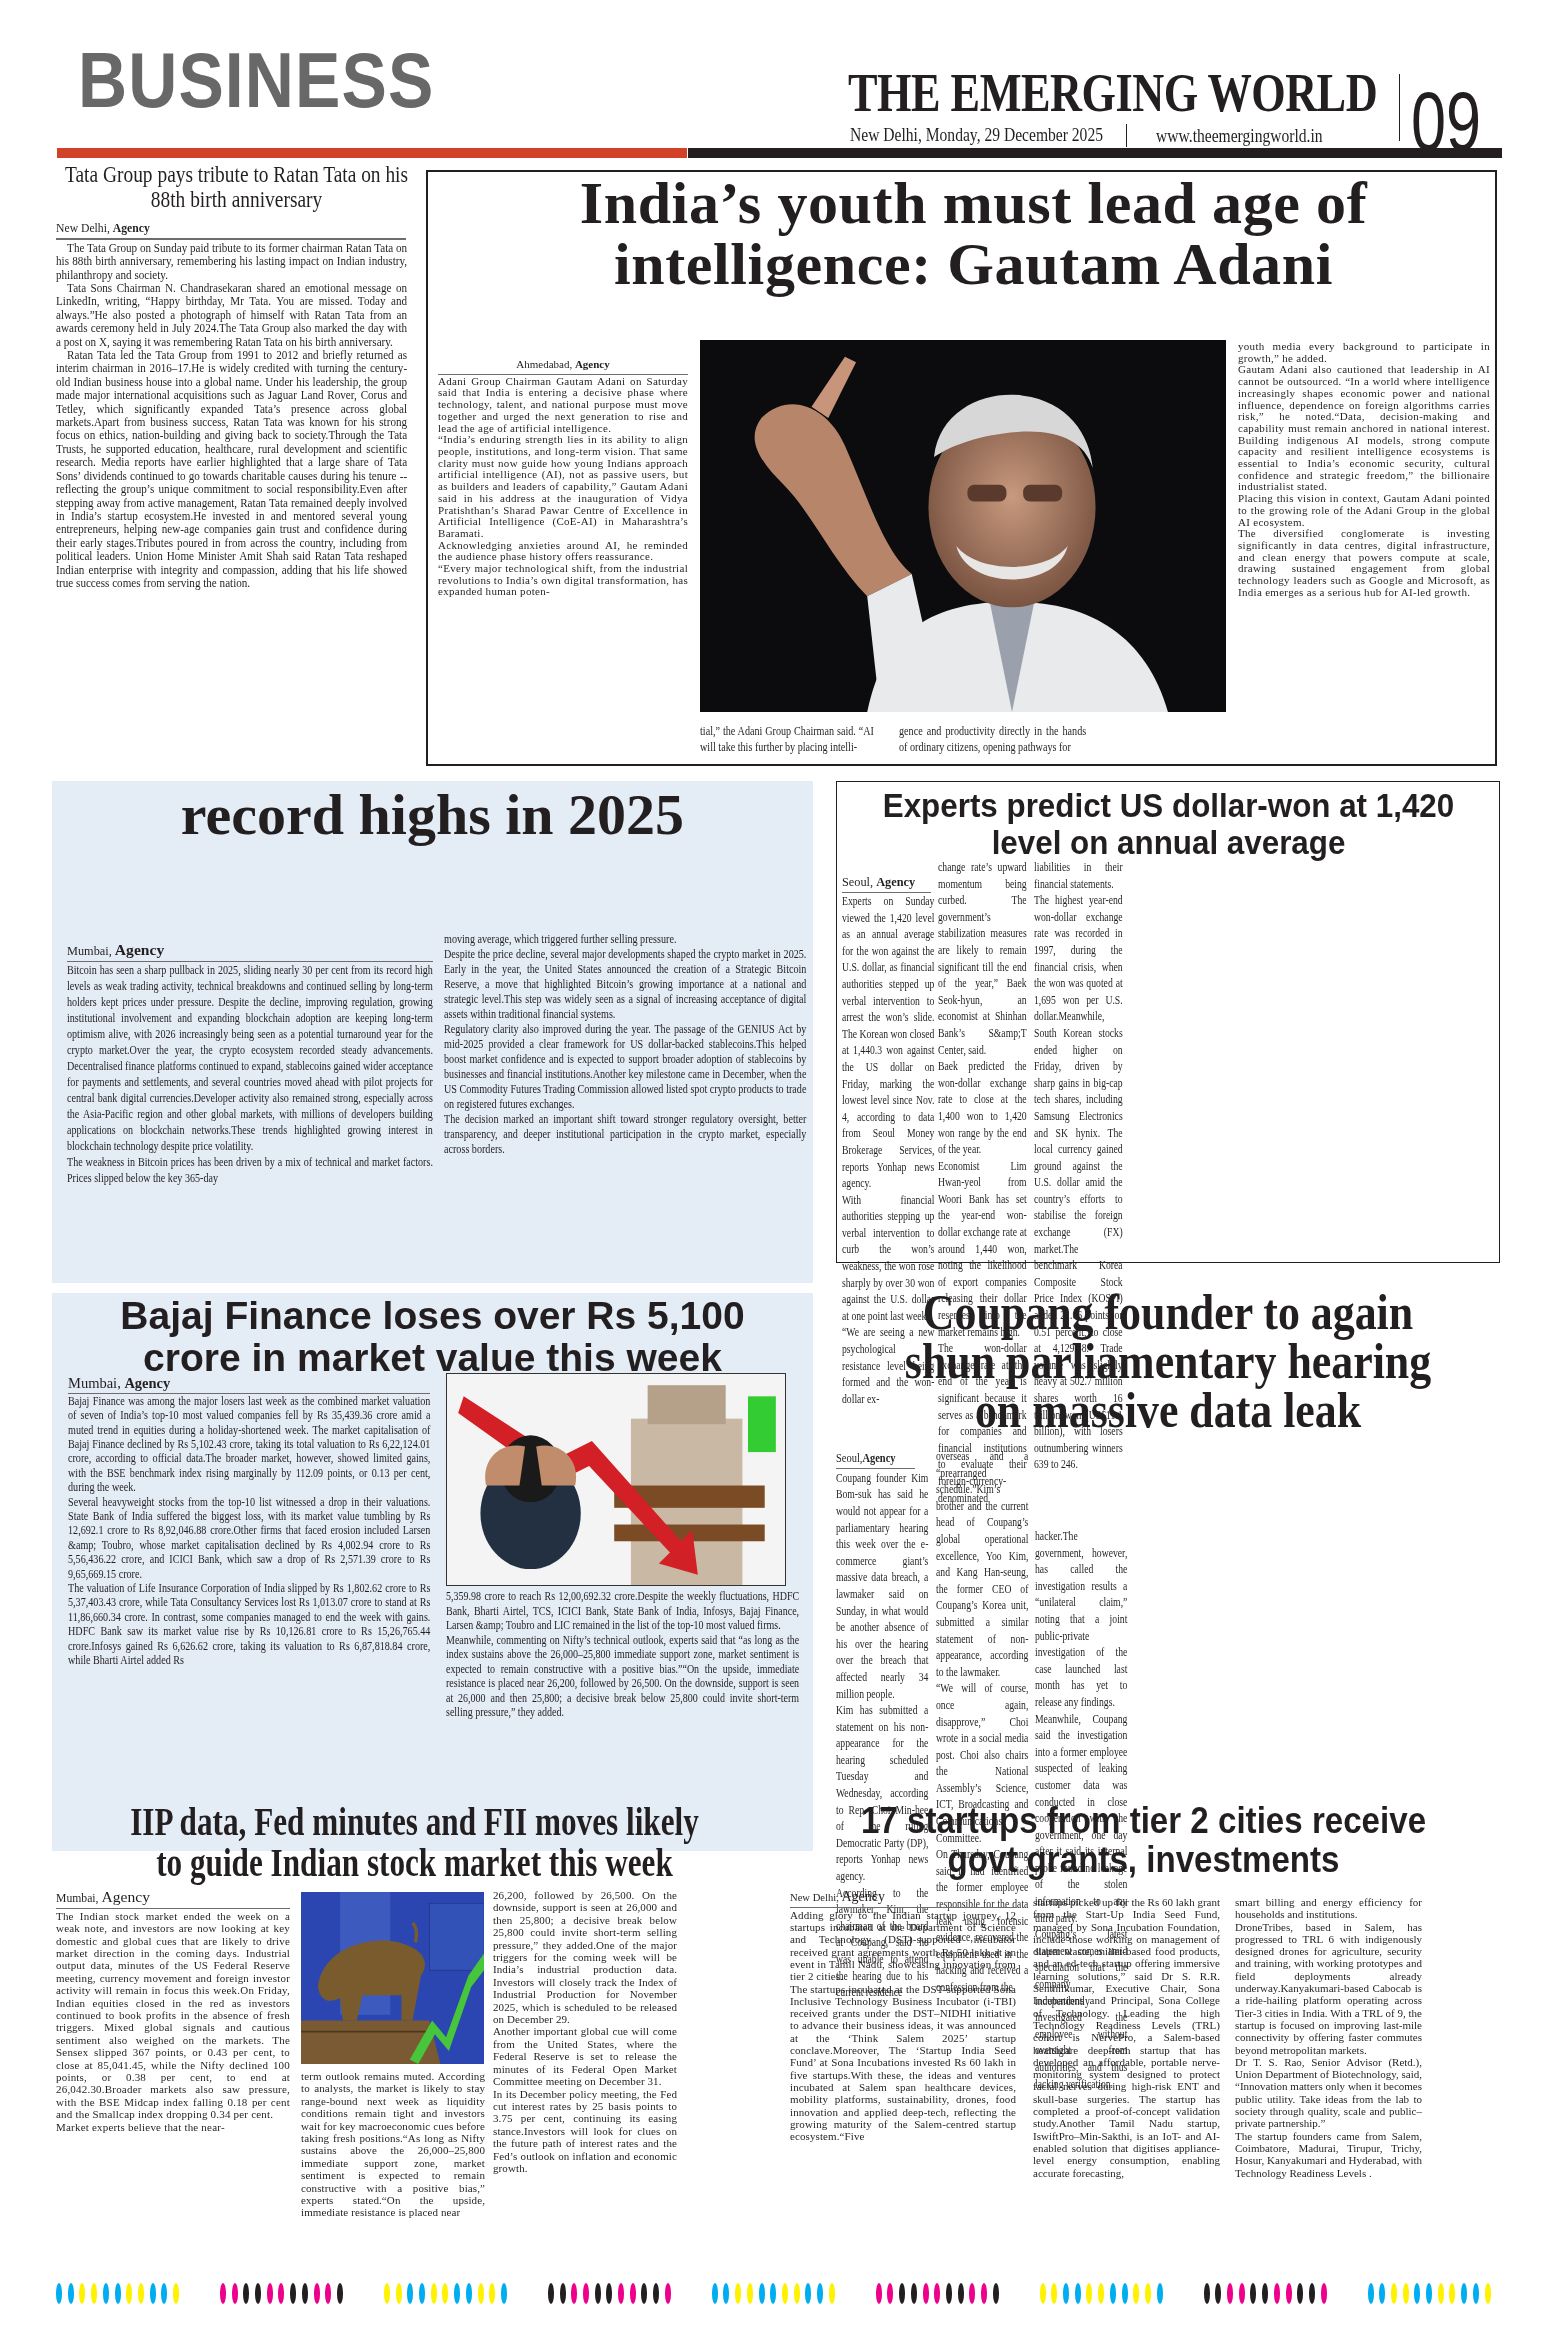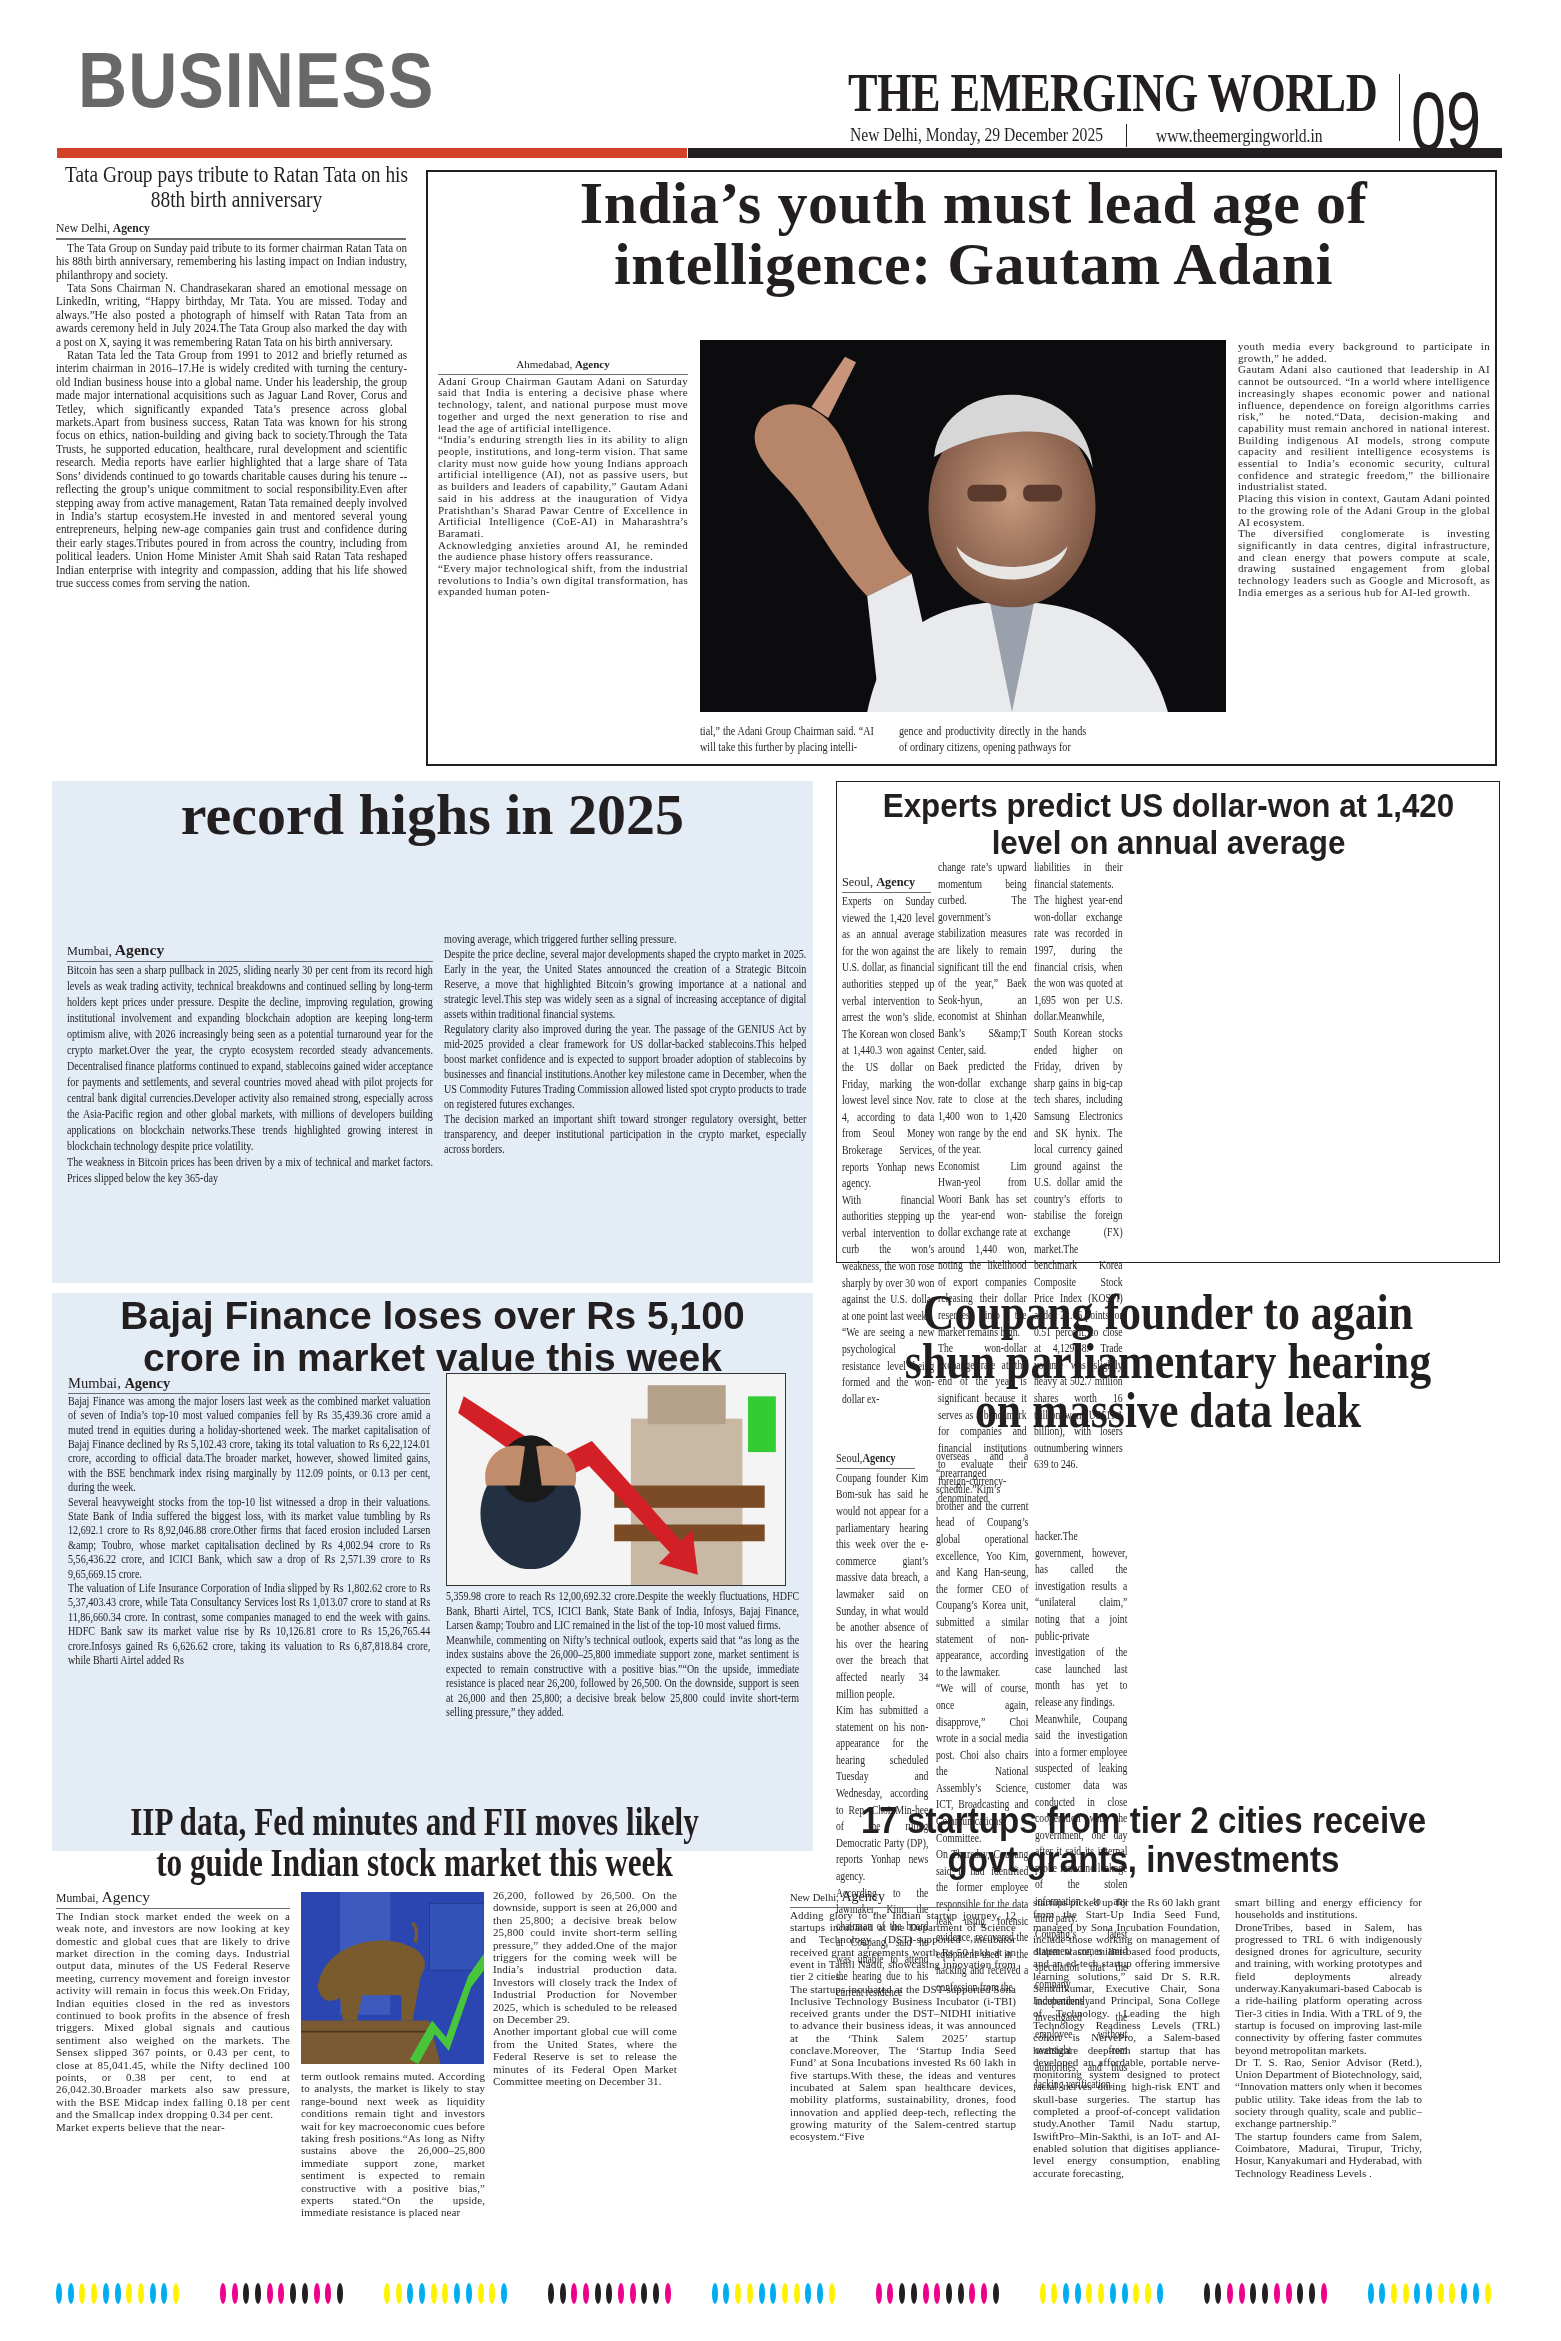--- a/index.html
+++ b/index.html
@@ -261,20 +261,21 @@
 </div>
 <div class="abs" style="left:301px;top:2070px;width:184px;">
   <div class="body-text" style="font-size:11px;line-height:12.4px;width:184px;letter-spacing:0.1px;">
     <p>term outlook remains muted. According to analysts, the market is likely to stay range-bound next week as liquidity conditions remain tight and investors wait for key macroeconomic cues before taking fresh positions.“As long as Nifty sustains above the 26,000–25,800 immediate support zone, market sentiment is expected to remain constructive with a positive bias,” experts stated.“On the upside, immediate resistance is placed near</p>
   </div>
 </div>
 <div class="abs" style="left:493px;top:1889px;width:184px;">
   <div class="body-text" style="font-size:11px;line-height:12.4px;width:184px;letter-spacing:0.1px;">
     <p>26,200, followed by 26,500. On the downside, support is seen at 26,000 and then 25,800; a decisive break below 25,800 could invite short-term selling pressure,” they added.One of the major triggers for the coming week will be India’s industrial production data. Investors will closely track the Index of Industrial Production for November 2025, which is scheduled to be released on December 29.</p>
     <p>Another important global cue will come from the United States, where the Federal Reserve is set to release the minutes of its Federal Open Market Committee meeting on December 31.</p>
+    <p>In its December policy meeting, the Fed cut interest rates by 25 basis points to 3.75 per cent, continuing its easing stance.Investors will look for clues on the future path of interest rates and the Fed’s outlook on inflation and economic growth.</p>
   </div>
 </div>
 
 <div class="abs hl-sans" style="left:781px;top:1801px;width:725px;font-size:36px;line-height:39px;transform:scaleX(0.92);transform-origin:center top;">
   <div>17 startups from tier 2 cities receive</div>
   <div>govt grants, investments</div>
 </div>
 <div class="abs" style="left:790px;top:1889px;width:226px;">
   <div class="byline" style="font-size:10.6px;border-bottom-width:1.1px;">
     <span>New Delhi,</span>
@@ -287,21 +288,21 @@
 </div>
 <div class="abs" style="left:1033px;top:1896px;width:187px;">
   <div class="body-text" style="font-size:11px;line-height:12.3px;width:187px;">
     <p>startups picked up for the Rs 60 lakh grant from the Start-Up India Seed Fund, managed by Sona Incubation Foundation, include those working on management of diaper waste, millet-based food products, and an ed-tech startup offering immersive learning solutions,” said Dr S. R.R. Senthilkumar, Executive Chair, Sona Incubations and Principal, Sona College of Technology. Leading the high Technology Readiness Levels (TRL) cohort is NervePro, a Salem-based healthcare deep-tech startup that has developed an affordable, portable nerve-monitoring system designed to protect facial nerves during high-risk ENT and skull-base surgeries. The startup has completed a proof-of-concept validation study.Another Tamil Nadu startup, IswiftPro–Min-Sakthi, is an IoT- and AI-enabled solution that digitises appliance-level energy consumption, enabling accurate forecasting,</p>
   </div>
 </div>
 <div class="abs" style="left:1235px;top:1896px;width:187px;">
   <div class="body-text" style="font-size:11px;line-height:12.3px;width:187px;">
     <p>smart billing and energy efficiency for households and institutions.</p>
     <p>DroneTribes, based in Salem, has progressed to TRL 6 with indigenously designed drones for agriculture, security and training, with working prototypes and field deployments already underway.Kanyakumari-based Cabocab is a ride-hailing platform operating across Tier-3 cities in India. With a TRL of 9, the startup is focused on improving last-mile connectivity by offering faster commutes beyond metropolitan markets.</p>
-    <p>Dr T. S. Rao, Senior Advisor (Retd.), Union Department of Biotechnology, said, “Innovation matters only when it becomes public utility. Take ideas from the lab to society through quality, scale and public–exchange partnership.”</p>
+    <p>Dr T. S. Rao, Senior Advisor (Retd.), Union Department of Biotechnology, said, “Innovation matters only when it becomes public utility. Take ideas from the lab to society through quality, scale and public–private partnership.”</p>
     <p>The startup founders came from Salem, Coimbatore, Madurai, Tirupur, Trichy, Hosur, Kanyakumari and Hyderabad, with Technology Readiness Levels .</p>
   </div>
 </div>
 
 <div id="cmyk-strip" style="position:absolute;left:56px;top:2283px;width:1450px;height:22px;">
     <div style="position: absolute; top: 0px; width: 6.1px; height: 21px; border-radius: 50%; left: 0px; background: rgb(0, 174, 239);"></div>
     <div style="position: absolute; top: 0px; width: 6.1px; height: 21px; border-radius: 50%; left: 11.7px; background: rgb(0, 174, 239);"></div>
     <div style="position: absolute; top: 0px; width: 6.1px; height: 21px; border-radius: 50%; left: 23.4px; background: rgb(255, 242, 0);"></div>
     <div style="position: absolute; top: 0px; width: 6.1px; height: 21px; border-radius: 50%; left: 35px; background: rgb(255, 242, 0);"></div>
     <div style="position: absolute; top: 0px; width: 6.1px; height: 21px; border-radius: 50%; left: 47px; background: rgb(0, 174, 239);"></div>

